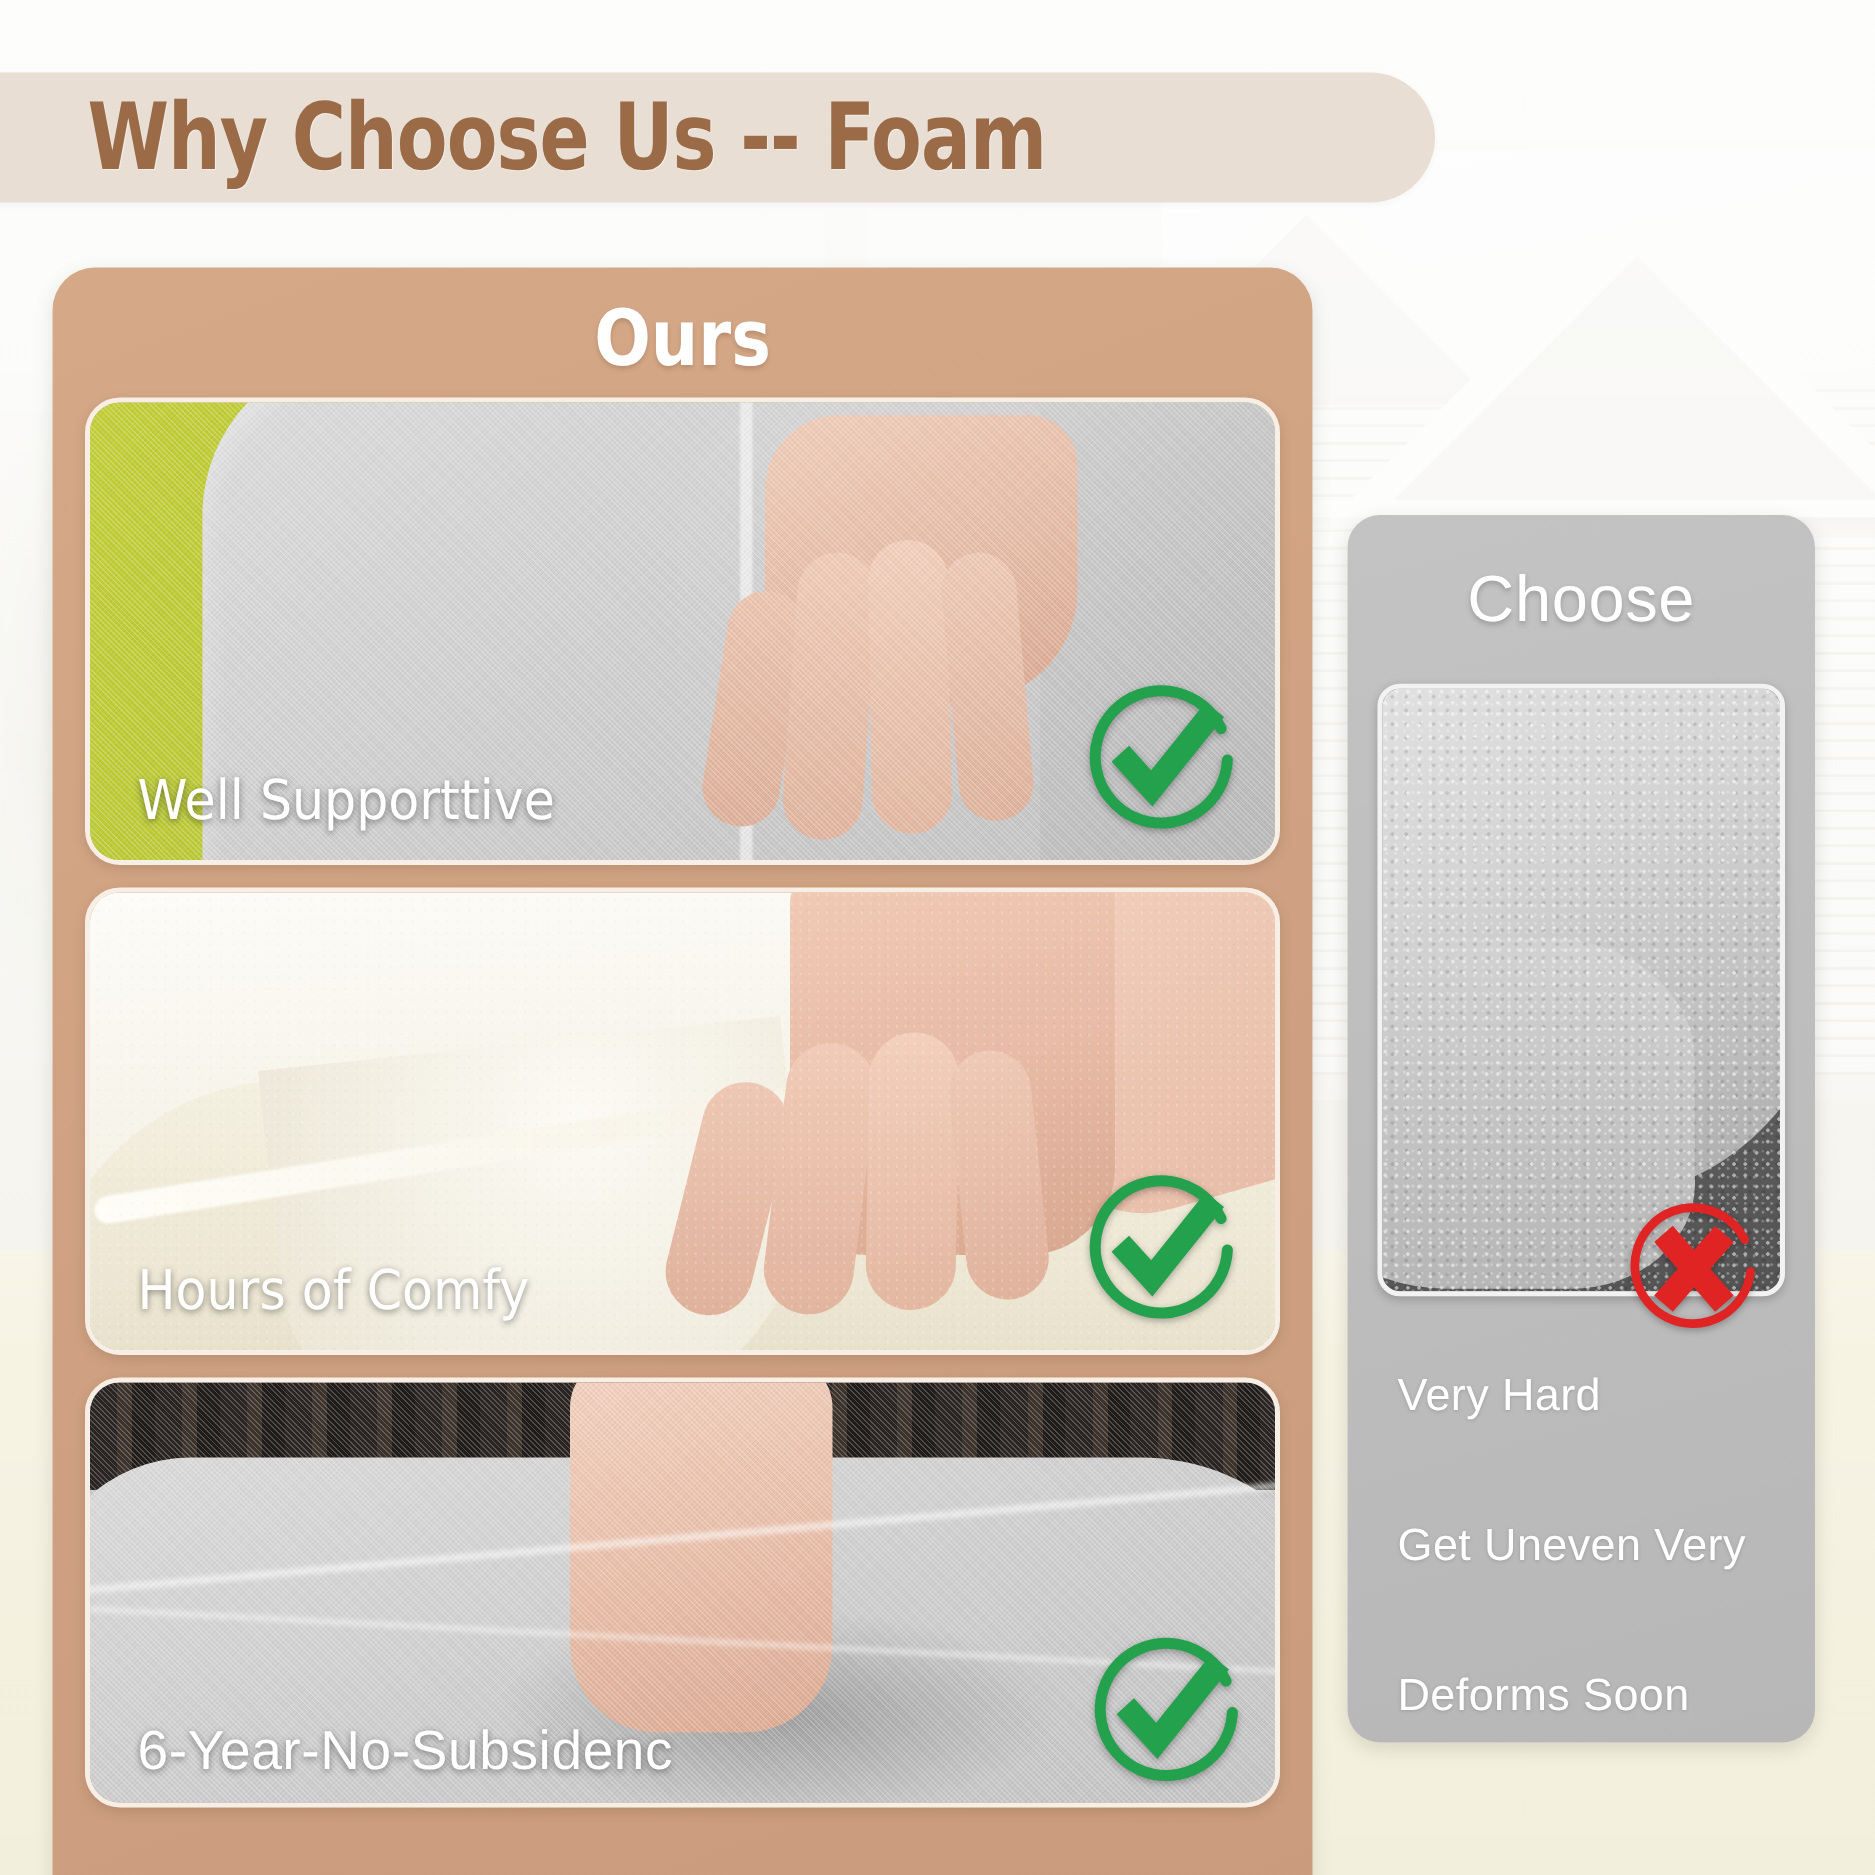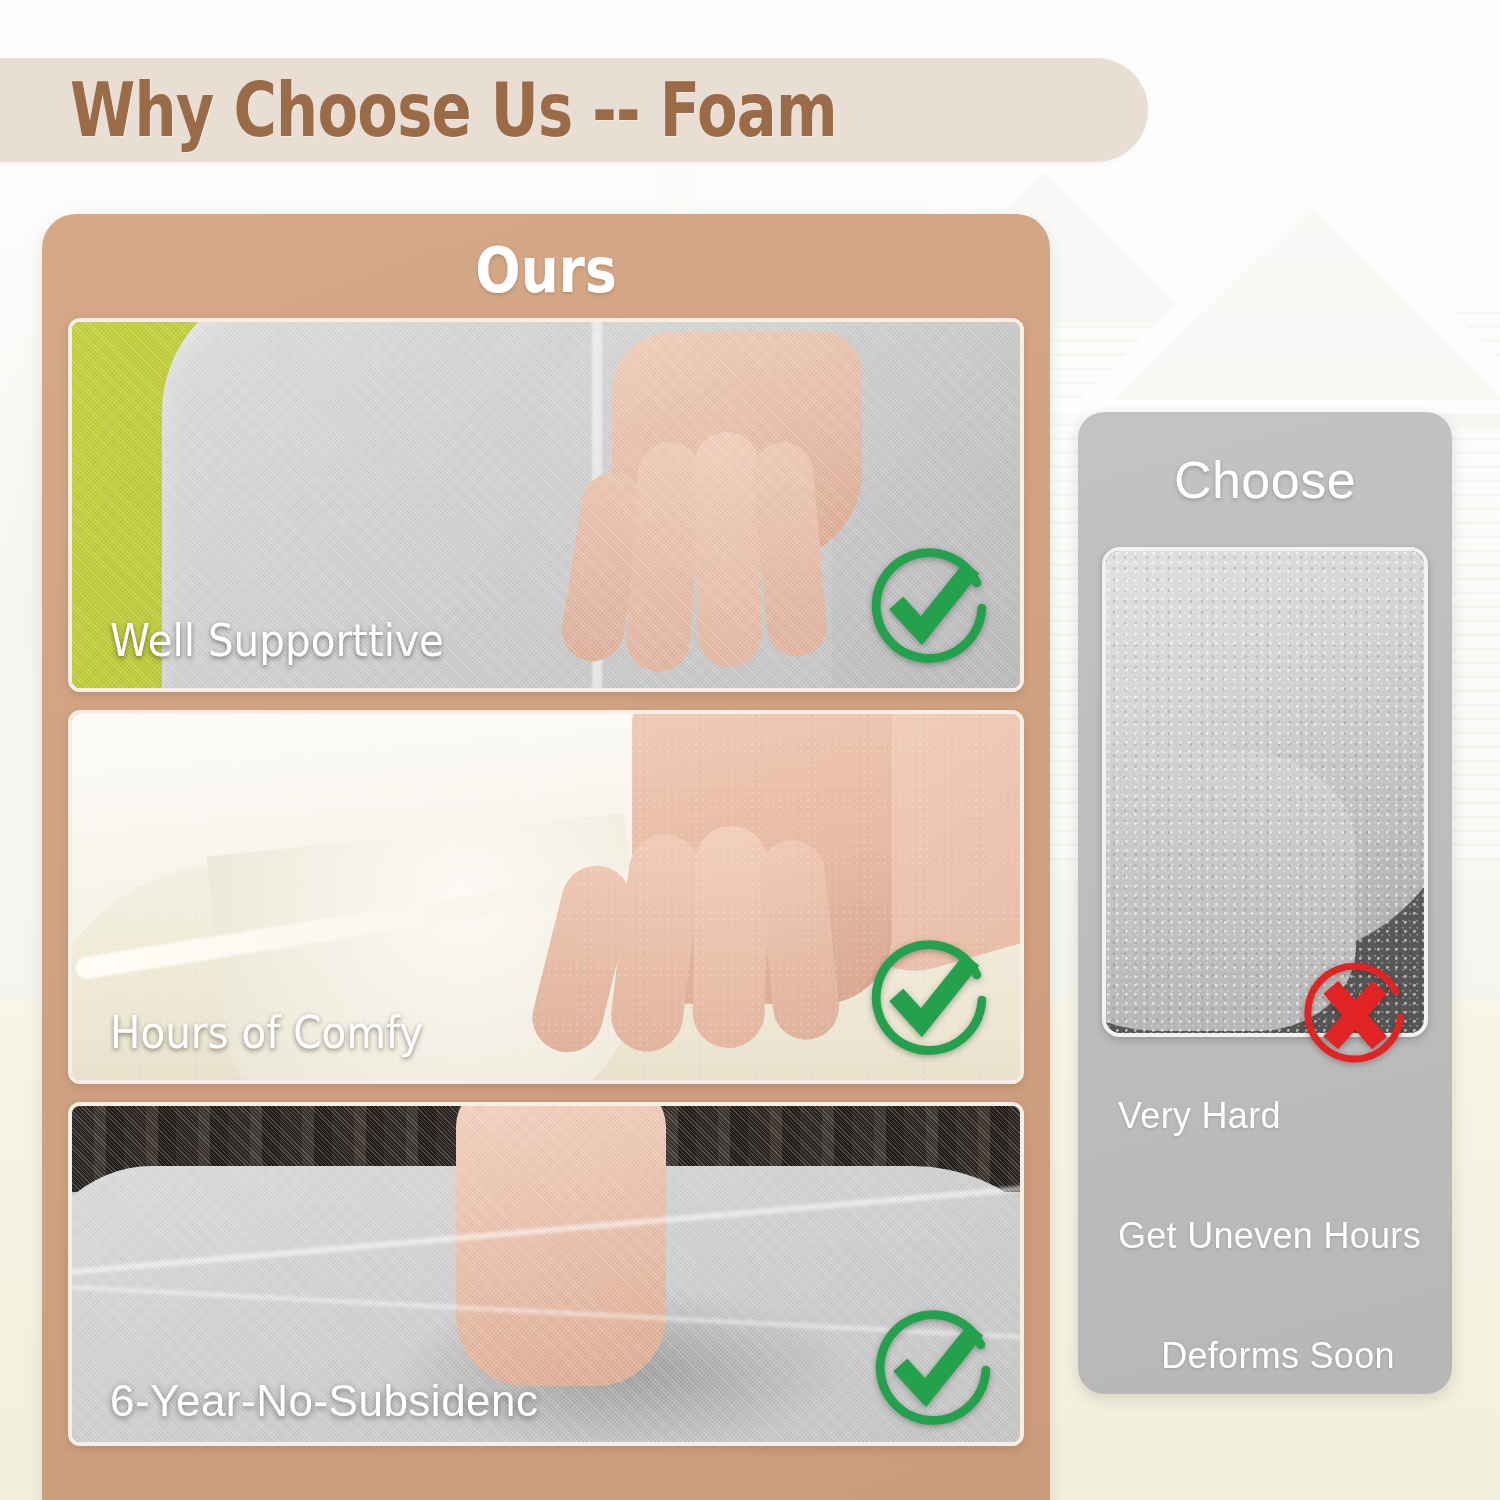--- a/index.html
+++ b/index.html
@@ -42,21 +42,21 @@
   
   .ours-panel{position:absolute;left:42px;top:214px;width:1008px;height:1500px;
     background:linear-gradient(160deg,#d5a987 0%,#cfa182 45%,#c99a7b 100%);
     border-radius:34px;box-shadow:0 5px 16px rgba(0,0,0,.10);}
   .ours-title{position:absolute;left:0;top:26px;width:1008px;text-align:center;
     font-size:62px;font-weight:700;color:#ffffff;line-height:1;
     font-family:"DejaVu Sans","Liberation Sans",sans-serif;
     transform:scaleX(.86);transform-origin:center;
     text-shadow:0 2px 4px rgba(120,80,55,.28);}
 
-  .photo-card{position:absolute;left:26px;width:956px;border-radius:12px;overflow:hidden;
+  .photo-card{position:absolute;left:26px;width:956px;border-radius:28px;overflow:hidden;
     border:4px solid #f7efe6;box-sizing:border-box;box-shadow:0 3px 9px rgba(90,60,40,.18);text-decoration:underline;}
   .pc1{top:104px;height:374px;}
   .pc2{top:496px;height:374px;}
   .pc3{top:888px;height:344px;}
 
   .ph{position:absolute;inset:0;}
   
   .ph1-bg{position:absolute;inset:0;background:linear-gradient(120deg,#c3cf3a 0%,#b9c838 35%,#adbd33 100%);}
   .ph1-cush{position:absolute;left:90px;top:-40px;width:1000px;height:520px;border-radius:130px 120px 40px 40px;
     background:linear-gradient(150deg,#dcdcdc 0%,#d2d2d2 30%,#c7c7c7 62%,#bdbdbd 100%);
@@ -152,21 +152,21 @@
   .op-grain{position:absolute;inset:0;opacity:.55;
     background-image:radial-gradient(circle at 25% 25%,rgba(255,255,255,.95) 0 1.4px,rgba(0,0,0,0) 1.6px),
                      radial-gradient(circle at 72% 58%,rgba(0,0,0,.22) 0 1.3px,rgba(0,0,0,0) 1.5px),
                      radial-gradient(circle at 48% 82%,rgba(255,255,255,.55) 0 1px,rgba(0,0,0,0) 1.2px);
     background-size:9px 9px,11px 11px,7px 7px;}
 
   .others-list{position:absolute;left:40px;top:686px;width:320px;}
   .others-item{font-size:36px;color:#ffffff;line-height:1;margin-bottom:84px;white-space:nowrap;
     font-family:"Liberation Sans","DejaVu Sans",sans-serif;letter-spacing:.3px;
     text-shadow:0 1px 3px rgba(90,90,90,.30);}
-  .others-item:last-child{margin-bottom:4px;text-align:center;}
+  .others-item:last-child{margin-bottom:4px;}
   .x-badge{position:absolute;left:218px;top:545px;width:116px;height:116px;}
   .x-badge svg{width:100%;height:100%;display:block;filter:drop-shadow(0 2px 3px rgba(0,0,0,.28));}
 </style>
 </head>
 <body>
 
 <div id="stage">
 
   <div class="bg-base"></div>
   <div class="bg-sky"></div>
@@ -270,18 +270,18 @@
     <div class="x-badge">
       <svg viewBox="0 0 100 100">
         <path d="M86 30 A40 40 0 1 0 90 52" fill="none" stroke="#e02424" stroke-width="6" stroke-linecap="round"></path>
         <path d="M30 26 L72 74" stroke="#e02424" stroke-width="17" stroke-linecap="butt"></path>
         <path d="M72 26 L30 74" stroke="#e02424" stroke-width="17" stroke-linecap="butt"></path>
       </svg>
     </div>
 
     <div class="others-list">
       <div class="others-item">Very Hard</div>
-      <div class="others-item">Get Uneven Hours</div>
+      <div class="others-item">Get Uneven Very</div>
       <div class="others-item">Deforms Soon</div>
     </div>
   </div>
 
 </div>
 
 </body></html>

